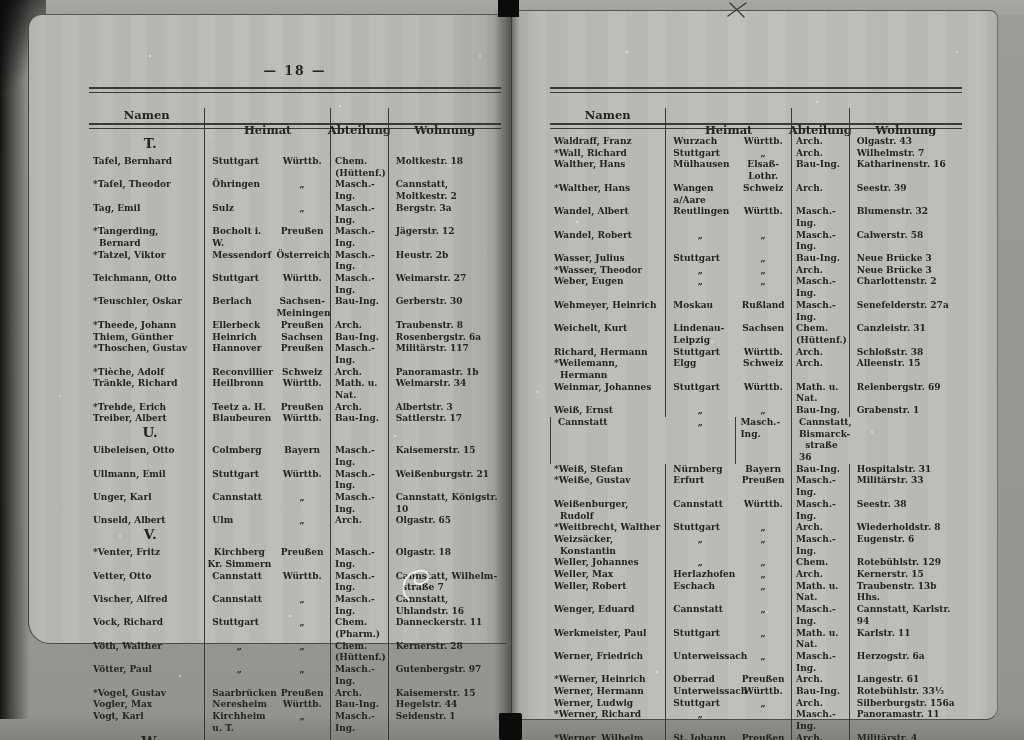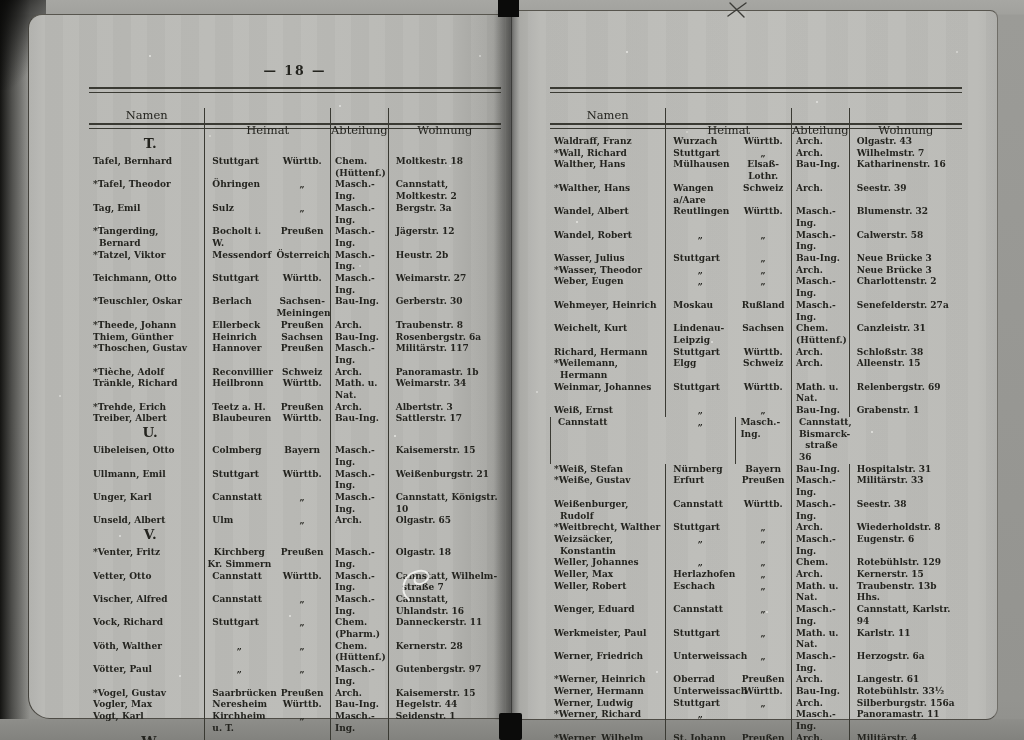--- a/index.html
+++ b/index.html
@@ -20,21 +20,21 @@
   .left-shadow{position:absolute;left:0;top:0;width:30px;height:740px;
     background:linear-gradient(90deg,#141412 0,rgba(20,20,18,.55) 40%,rgba(20,20,18,0) 100%);}
   .left-shadow-top{position:absolute;left:0;top:0;width:46px;height:90px;
     background:linear-gradient(135deg,#0a0a09 0,rgba(10,10,9,0) 75%);}
   .bottom-shade{position:absolute;left:0;top:719px;width:1024px;height:21px;
     background:linear-gradient(180deg,#8e8e8a 0,#82827e 100%);}
 
   
   .page{position:absolute;border-top:1px solid #57554e;border-bottom:1px solid #4e4c46;}
   .page-left{
-    left:28px;top:14px;width:478px;height:705px;
+    left:28px;top:14px;width:478px;height:630px;
     border-left:1px solid #45433d;
     border-radius:14px 0 0 22px;
     background:
       repeating-linear-gradient(90deg,rgba(255,255,255,.018) 0 16px,rgba(0,0,0,.022) 16px 34px),
       linear-gradient(90deg,#b0b0ac 0,#b9b9b5 3%,var(--paper-l) 55%,#b8b8b4 88%,#a6a6a2 97%,#91918d 100%);
   }
   .page-right{
     left:506px;top:10px;width:492px;height:710px;
     border-right:1px solid #706e68;
     border-radius:0 8px 12px 0;
@@ -54,21 +54,21 @@
   .pagenum{position:absolute;text-align:center;font-size:12.5px;font-weight:700;color:var(--ink);letter-spacing:2px;}
   .page-left .pagenum{top:48px;left:60px;width:412px;}
   .page-right .pagenum{top:52px;left:44px;width:412px;}
 
   
   .tbl{position:absolute;width:412px;color:var(--ink);}
   .page-left .tbl{left:60px;top:72px;}
   .page-right .tbl{left:44px;top:76px;}
   .toprule,.headrule{height:6px;border-top:2px solid var(--rule);border-bottom:1px solid var(--rule);}
   .thead{display:grid;grid-template-columns:28% 30.5% 14% 27.5%;height:30px;align-items:center;}
-  .thead .hcell{text-align:center;font-size:11.5px;font-weight:400;height:100%;display:flex;align-items:center;justify-content:center;}
+  .thead .hcell{text-align:center;font-size:11.5px;font-weight:700;height:100%;display:flex;align-items:center;justify-content:center;}
   .thead .hcell+.hcell{border-left:1px solid var(--rule);margin-top:30px;}
   .tbody{padding-top:7px;}
   .row,.secrow{display:grid;grid-template-columns:28% 17% 13.5% 14% 27.5%;}
   .cell{font-size:9px;line-height:11.7px;font-weight:700;white-space:pre-line;padding:0 3px 0 5px;}
   .c-name{padding-left:10px;text-indent:-6px;}
   .c-place{padding-left:7px;}
   .c-state{text-align:center;padding:0 2px;}
   .c-abt{padding-left:4px;}
   .c-wohn{padding-left:7px;}
   .c-place.ctr{text-align:center;padding-left:2px;}

